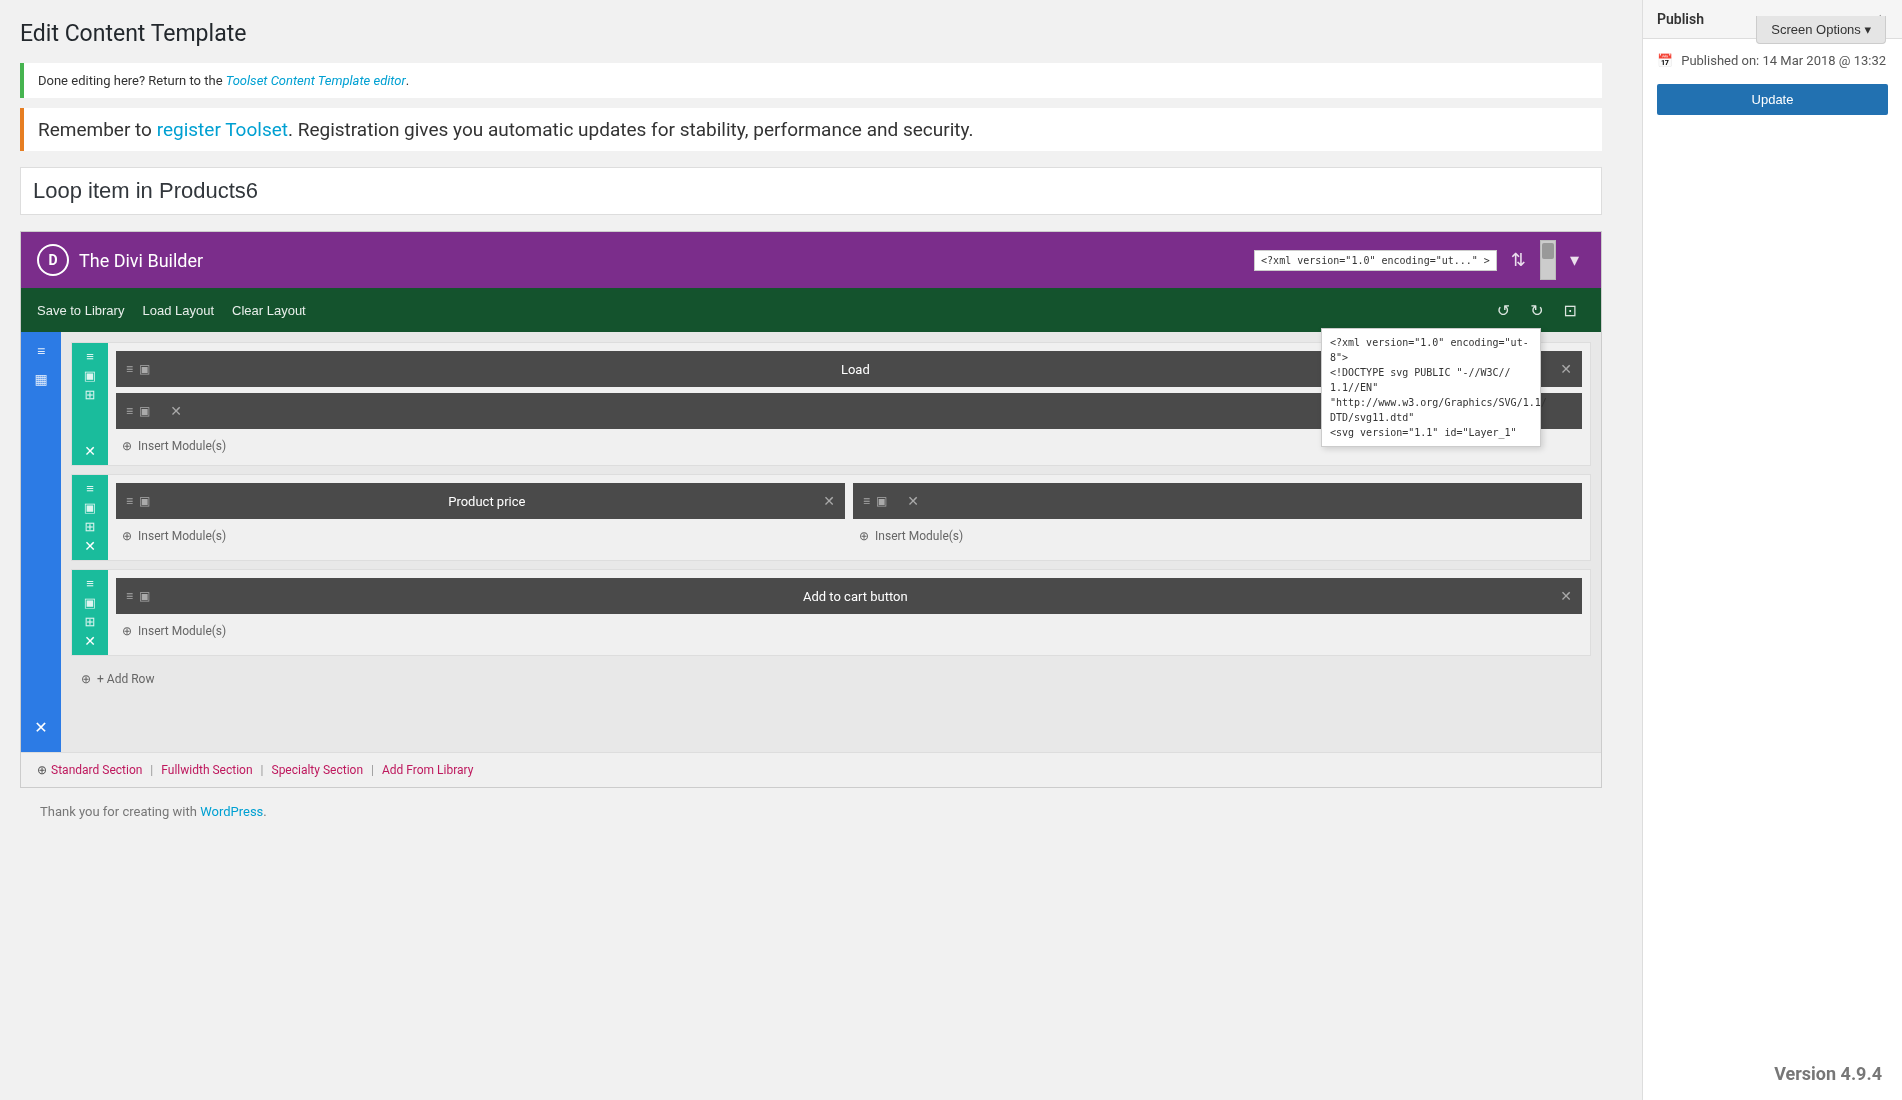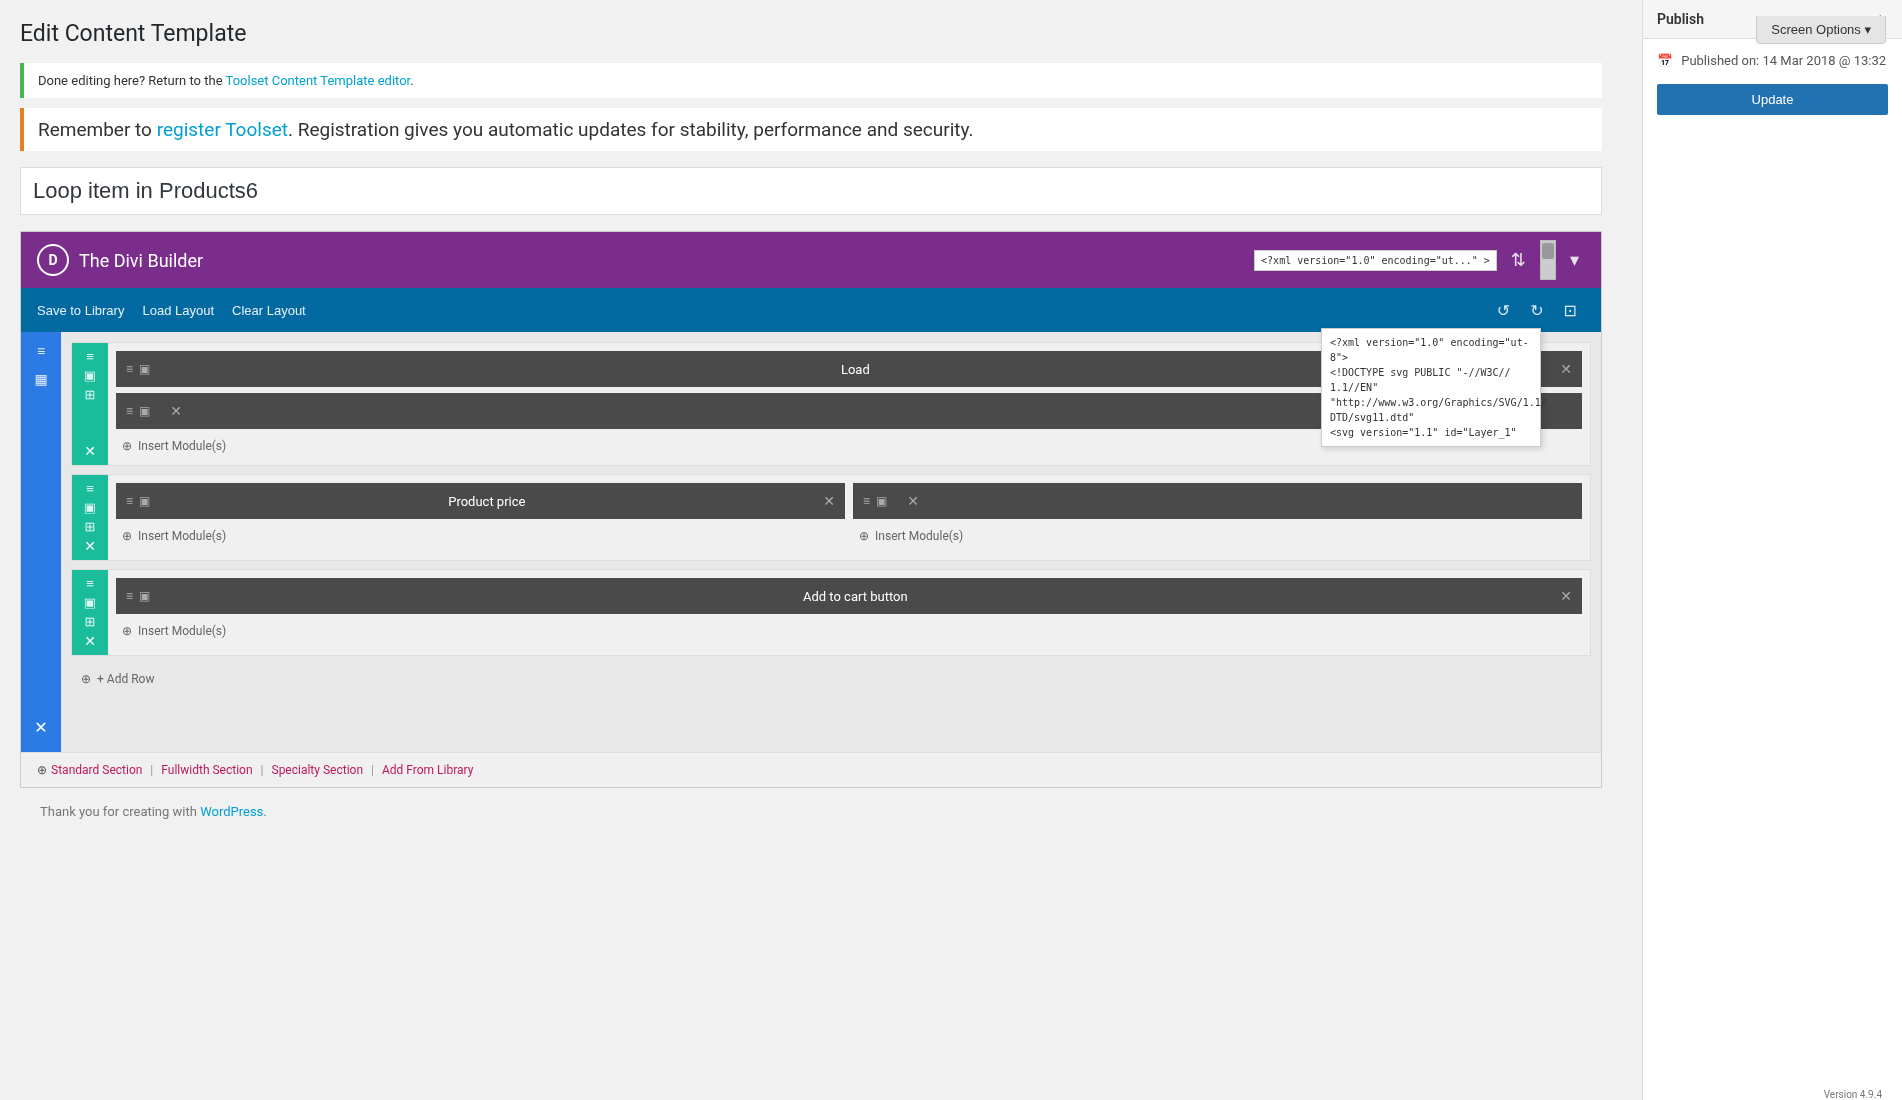--- a/index.html
+++ b/index.html
@@ -41,21 +41,21 @@
       margin-bottom: 16px;
     }
 
     .notice-green {
       border-left: 4px solid #46b450;
       background: #fff;
       padding: 10px 14px;
       margin-bottom: 10px;
       font-size: 13px;
     }
-    .notice-green a { color: #00a0d2; text-decoration: none; }
+    .notice-green a { color: #00a0d2; text-decoration: none; font-style: italic; }
 
     .notice-orange {
       border-left: 4px solid #e67e22;
       background: #fff;
       padding: 10px 14px;
       margin-bottom: 16px;
       font-size: 19px;
     }
     .notice-orange a { color: #00a0d2; text-decoration: none; }
 
@@ -130,21 +130,21 @@
       background: none;
       border: none;
       color: #fff;
       cursor: pointer;
       font-size: 18px;
       padding: 4px 6px;
       opacity: 0.85;
     }
 
     .divi-toolbar {
-      background: #0369a1;
+      background: #14532d;
       padding: 0 16px;
       display: flex;
       align-items: center;
       height: 44px;
       gap: 0;
     }
 
     .divi-toolbar-btn {
       background: none;
       border: none;
@@ -418,24 +418,25 @@
       text-align: left;
       padding: 16px 20px;
       font-size: 13px;
       color: #777;
       margin-right: 280px;
     }
     .page-footer a { color: #00a0d2; text-decoration: none; }
 
     .version-info {
       position: fixed;
-      bottom: 0;
+      bottom: 16px;
       right: 20px;
-      font-size: 10px;
+      font-size: 18px;
       color: #777;
+      font-weight: bold;
     }
 
     
     .xml-popup {
       position: absolute;
       top: 40px;
       right: 60px;
       background: #fff;
       border: 1px solid #ccc;
       padding: 6px 8px;

